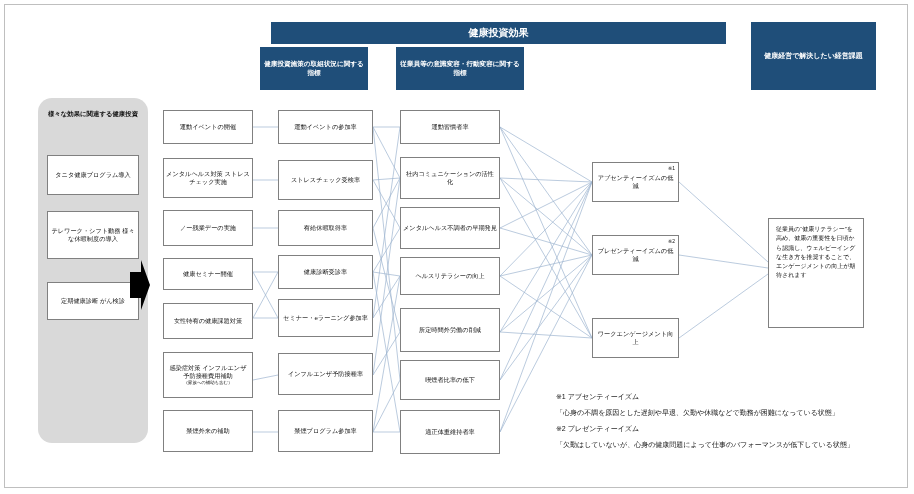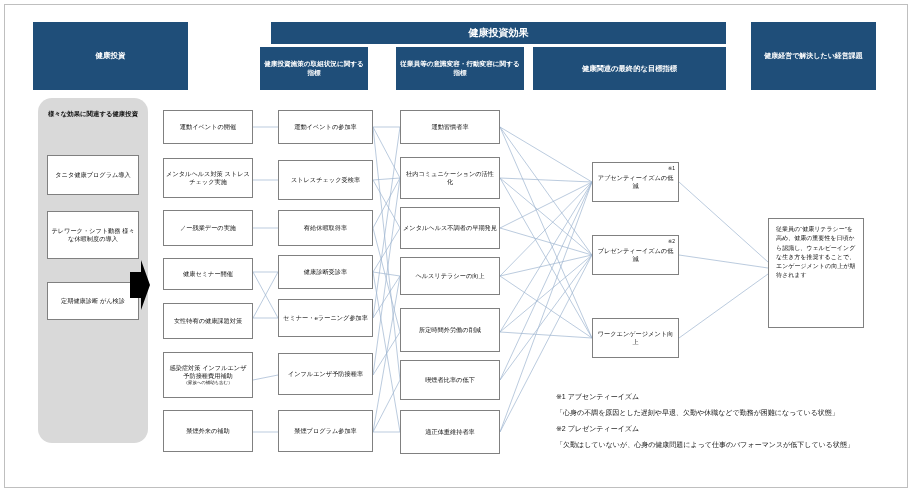--- a/index.html
+++ b/index.html
@@ -29,29 +29,27 @@
   svg.links line{stroke:#9db4d0;stroke-width:0.7;}
 
   .arrow{position:absolute;}
 </style>
 </head>
 <body>
 
 <div id="page">
   <div id="frame"></div>
 
-  <div class="hdr" style="left:33px;top:22px;width:155px;height:68px;font-size:7.5px;">健康投資</div>
 
   <div class="hdr" style="left:271px;top:22px;width:455px;height:22px;font-size:10px;">健康投資効果</div>
 
   <div class="hdr" style="left:260px;top:47px;width:108px;height:43px;font-size:6.6px;">健康投資施策の取組状況に関する指標</div>
 
   <div class="hdr" style="left:396px;top:47px;width:128px;height:43px;font-size:6.6px;">従業員等の意識変容・行動変容に関する指標</div>
 
-  <div class="hdr" style="left:533px;top:47px;width:193px;height:43px;font-size:7.3px;">健康関連の最終的な目標指標</div>
 
   <div class="hdr" style="left:751px;top:22px;width:125px;height:68px;font-size:7px;">健康経営で解決したい経営課題</div>
 
   <svg class="links" viewBox="0 0 914 494">
 
     <line x1="253" y1="127" x2="278" y2="127"></line>
     <line x1="253" y1="180" x2="278" y2="180"></line>
     <line x1="253" y1="228" x2="278" y2="228"></line>
     <line x1="253" y1="272" x2="278" y2="272"></line>
     <line x1="253" y1="272" x2="278" y2="318"></line>

